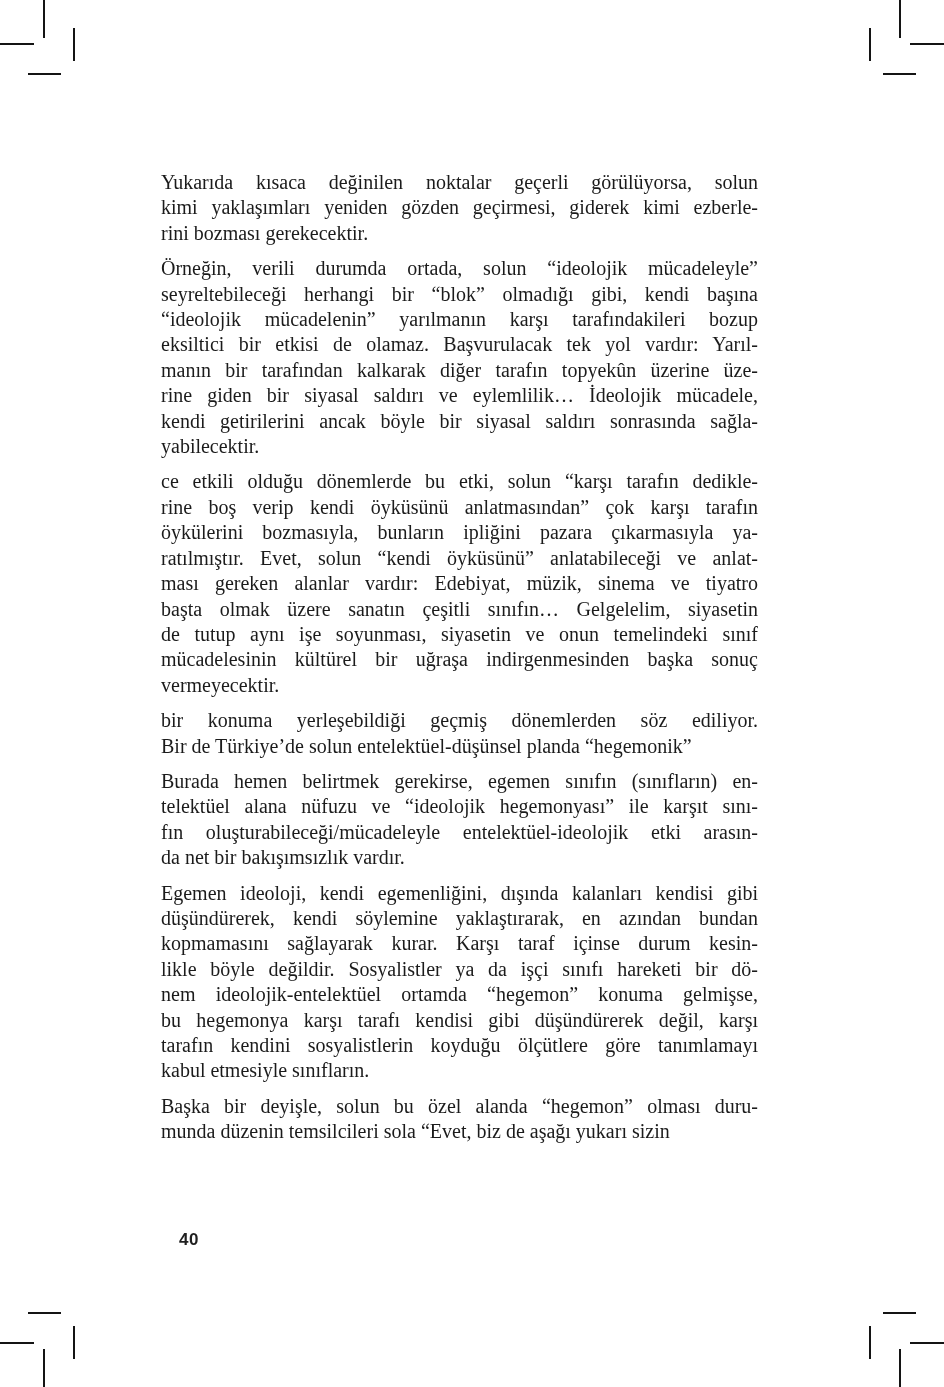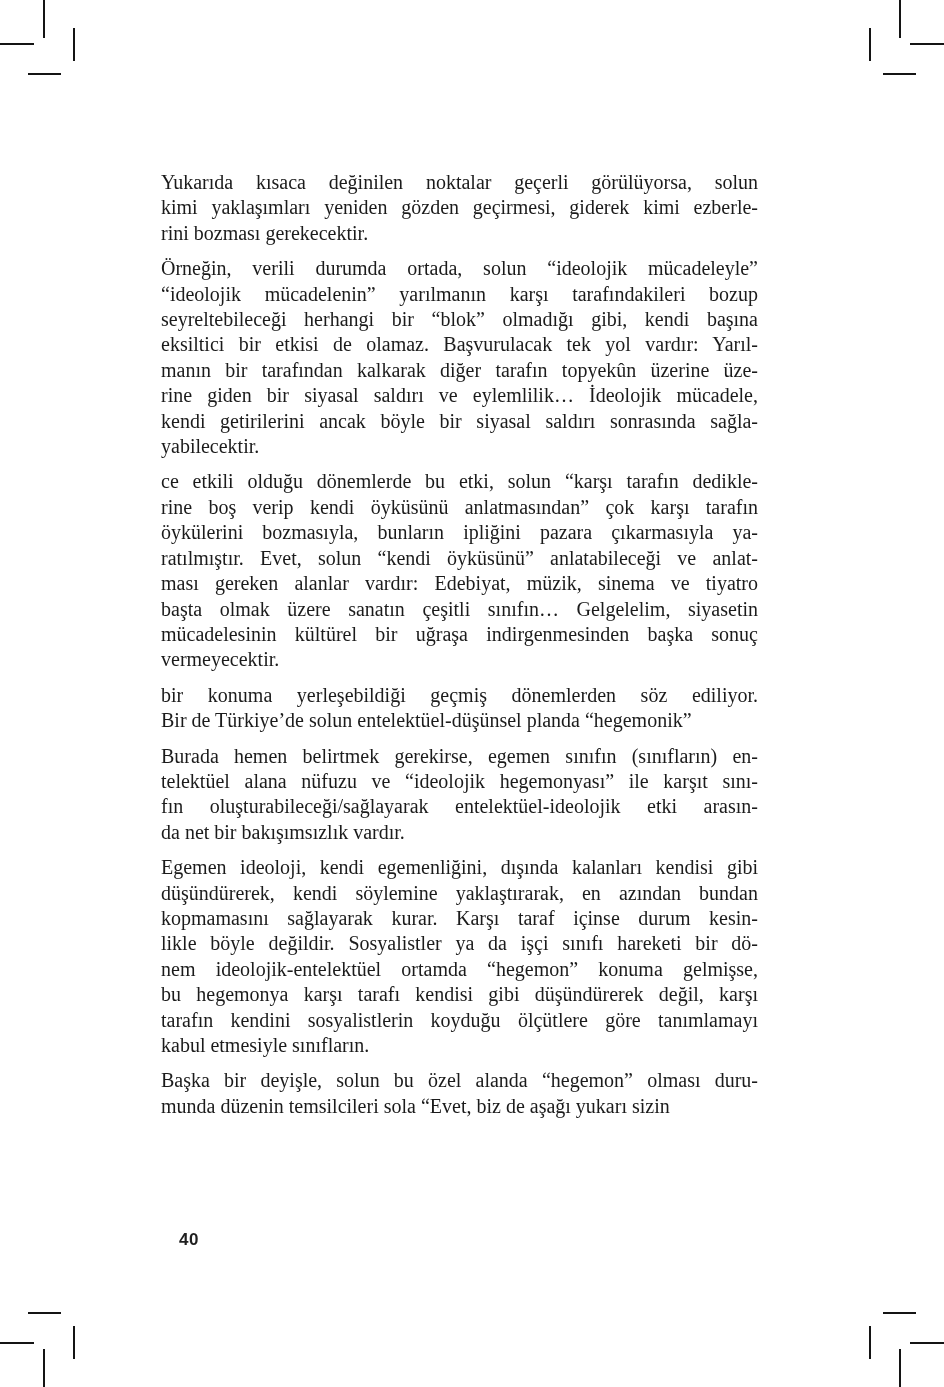--- a/index.html
+++ b/index.html
@@ -83,46 +83,47 @@
 </svg>
 
 <main class="text-block">
     <div class="para">
       <div class="line">Yukarıda kısaca değinilen noktalar geçerli görülüyorsa, solun</div>
       <div class="line">kimi yaklaşımları yeniden gözden geçirmesi, giderek kimi ezberle-</div>
       <div class="line">rini bozması gerekecektir.</div>
     </div>
     <div class="para">
       <div class="line">Örneğin, verili durumda ortada, solun “ideolojik mücadeleyle”</div>
+      <div class="line">seyreltebileceği herhangi bir “blok” olmadığı gibi, kendi başına</div>
       <div class="line">“ideolojik mücadelenin” yarılmanın karşı tarafındakileri bozup</div>
-      <div class="line">seyreltebileceği herhangi bir “blok” olmadığı gibi, kendi başına</div>
       <div class="line">eksiltici bir etkisi de olamaz. Başvurulacak tek yol vardır: Yarıl-</div>
       <div class="line">manın bir tarafından kalkarak diğer tarafın topyekûn üzerine üze-</div>
       <div class="line">rine giden bir siyasal saldırı ve eylemlilik…  İdeolojik mücadele,</div>
       <div class="line">kendi getirilerini ancak böyle bir siyasal saldırı sonrasında sağla-</div>
       <div class="line">yabilecektir.</div>
     </div>
     <div class="para">
       <div class="line">ce etkili olduğu dönemlerde bu etki, solun “karşı tarafın dedikle-</div>
       <div class="line">rine boş verip kendi öyküsünü anlatmasından” çok karşı tarafın</div>
       <div class="line">öykülerini bozmasıyla, bunların ipliğini pazara çıkarmasıyla ya-</div>
       <div class="line">ratılmıştır. Evet, solun “kendi öyküsünü” anlatabileceği ve anlat-</div>
       <div class="line">ması gereken alanlar vardır: Edebiyat, müzik, sinema ve tiyatro</div>
       <div class="line">başta olmak üzere sanatın çeşitli sınıfın… Gelgelelim, siyasetin</div>
+      <div class="line">de tutup aynı işe soyunması, siyasetin ve onun temelindeki sınıf</div>
       <div class="line">mücadelesinin kültürel bir uğraşa indirgenmesinden başka sonuç</div>
       <div class="line">vermeyecektir.</div>
     </div>
     <div class="para">
       <div class="line">bir konuma yerleşebildiği geçmiş dönemlerden söz ediliyor.</div>
       <div class="line">Bir de Türkiye’de solun entelektüel-düşünsel planda “hegemonik”</div>
     </div>
     <div class="para">
       <div class="line">Burada hemen belirtmek gerekirse, egemen sınıfın (sınıfların) en-</div>
       <div class="line">telektüel alana nüfuzu ve “ideolojik hegemonyası” ile karşıt sını-</div>
-      <div class="line">fın oluşturabileceği/sağlayarak entelektüel-ideolojik etki arasın-</div>
+      <div class="line">fın oluşturabileceği/mücadeleyle entelektüel-ideolojik etki arasın-</div>
       <div class="line">da net bir bakışımsızlık vardır.</div>
     </div>
     <div class="para">
       <div class="line">Egemen ideoloji, kendi egemenliğini, dışında kalanları kendisi gibi</div>
       <div class="line">düşündürerek, kendi söylemine yaklaştırarak, en azından bundan</div>
       <div class="line">kopmamasını sağlayarak kurar. Karşı taraf içinse durum kesin-</div>
       <div class="line">likle böyle değildir. Sosyalistler ya da işçi sınıfı hareketi bir dö-</div>
       <div class="line">nem ideolojik-entelektüel ortamda “hegemon” konuma gelmişse,</div>
       <div class="line">bu hegemonya karşı tarafı kendisi gibi düşündürerek değil, karşı</div>
       <div class="line">tarafın kendini sosyalistlerin koyduğu ölçütlere göre tanımlamayı</div>

